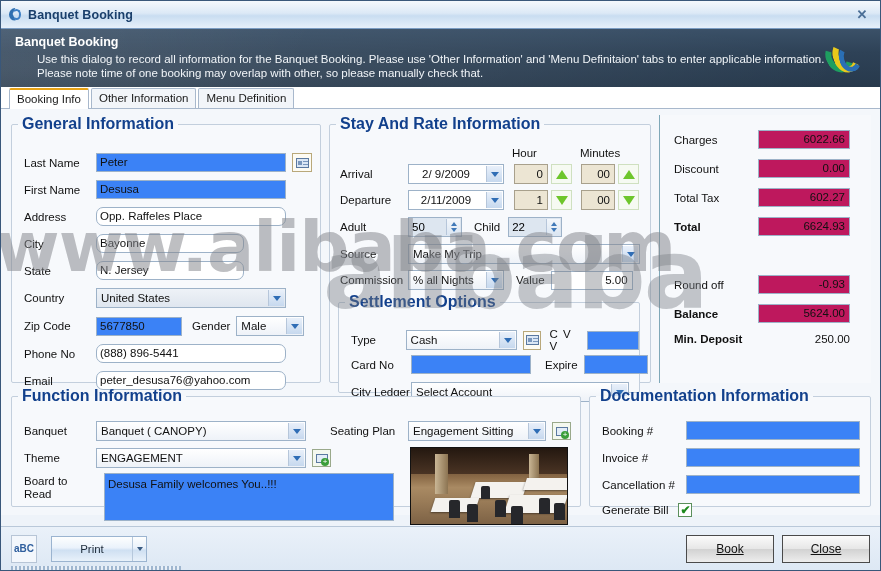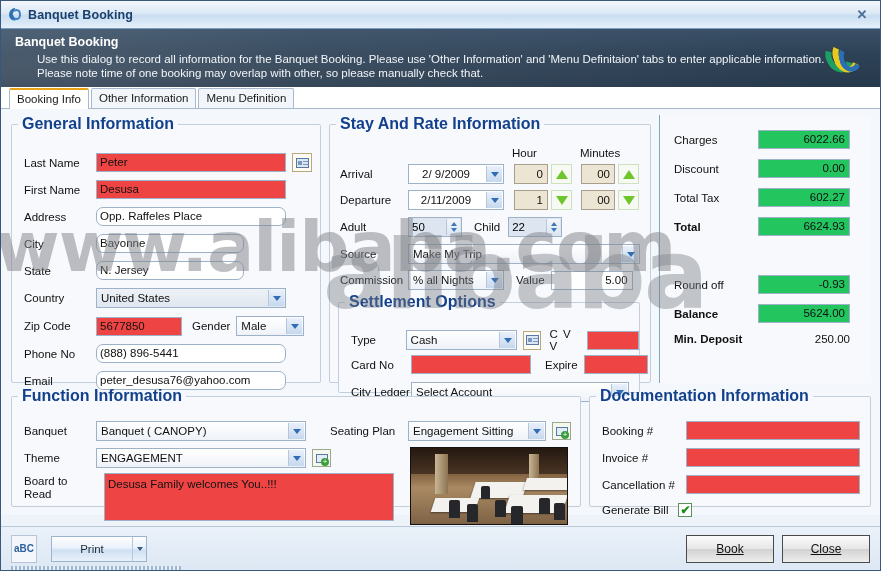--- a/index.html
+++ b/index.html
@@ -142,30 +142,30 @@
     font-weight: bold; color: #12408c; font-size: 16px;
     padding: 0 4px; margin-left: 6px;
   }
 
   .row { display:flex; align-items:center; }
   .lbl { color:#111; font-size:11.5px; }
 
   
   .inp {
     border: 1px solid #9db2c8;
-    background: #ef4444;
+    background: #3b82f6;
     height: 19px;
     font-size: 11.5px;
     font-family: "Liberation Sans", sans-serif;
     padding: 0 3px;
     color: #111;
     line-height: 17px;
   }
   .inp.white { background: #ffffff; border-radius: 7px; }
-  .inp.num { text-align: right; padding-right: 4px; background:#22c55e; }
+  .inp.num { text-align: right; padding-right: 4px; background:#be185d; }
 
   .combo {
     position: relative;
     border: 1px solid #9db2c8;
     background: linear-gradient(to bottom,#ffffff,#eef2f8);
     height: 20px;
     font-size: 11.5px;
     padding: 0 20px 0 4px;
     line-height: 18px;
     color:#111;

